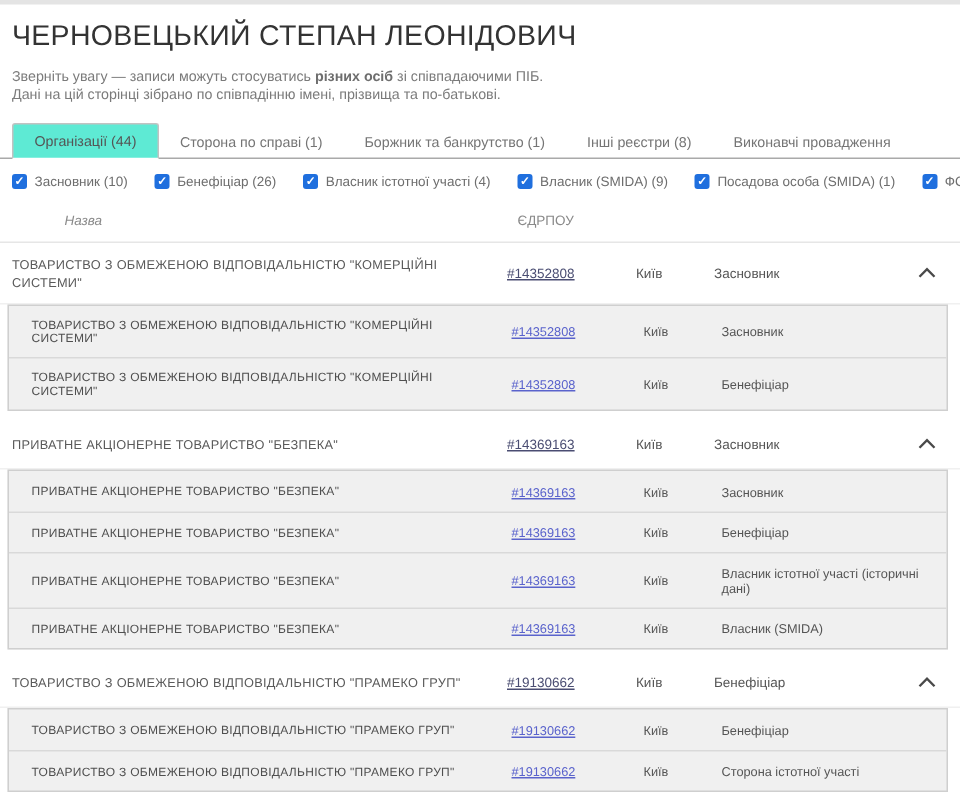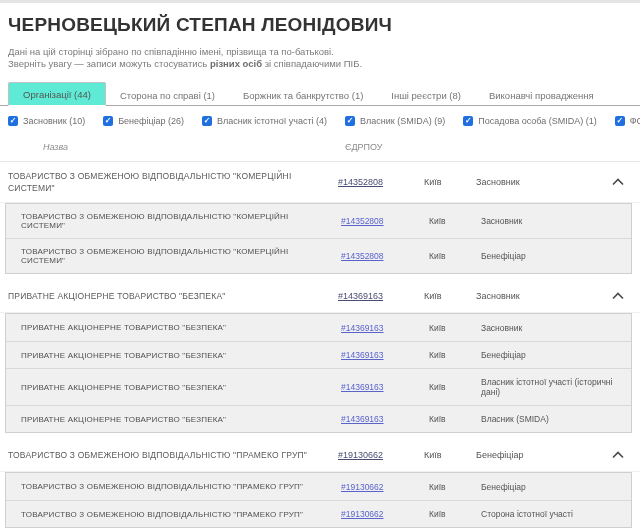--- a/index.html
+++ b/index.html
@@ -1,20 +1,20 @@
 <!DOCTYPE html>
 <html><head>
 <meta charset="utf-8">
 <style>
   * { margin:0; padding:0; box-sizing:border-box; }
   html,body { width:640px; height:532px; overflow:hidden; background:#fff;
     font-family:"Liberation Sans", sans-serif; }
   .page { width:640px; height:532px; border-top:3px solid #e4e4e4; position:relative; }
 
-  .title { font-size:19px; font-weight:bold; color:#333; letter-spacing:.2px;
+  .title { font-size:19px; font-weight:normal; color:#333; letter-spacing:.2px;
     padding:11px 0 0 8px; }
 
   .notes { padding:10px 0 0 8px; font-size:9.5px; color:#7b7b7b; line-height:12px; }
 
   
   .tabs { display:flex; align-items:flex-end; margin-top:12px; padding-left:8px;
     border-bottom:1px solid #a9a9a9; height:24px; }
   .tab { font-size:9.5px; color:#757575; padding:6px 14px 5px; cursor:pointer;
     position:relative; top:1px; white-space:nowrap; }
   .tab.active { background:#5eead4; border:1px solid #c2c2c2; border-bottom:1px solid #fff;
@@ -52,22 +52,22 @@
 
   b.bb { color:#6e6e6e; }
 </style>
 </head>
 <body>
 
 <div class="page">
   <h1 class="title">ЧЕРНОВЕЦЬКИЙ СТЕПАН ЛЕОНІДОВИЧ</h1>
 
   <div class="notes">
+    <div><span>Зверніть увагу — записи можуть стосуватись </span><b class="bb">різних осіб</b><span> зі співпадаючими ПІБ.</span></div>
     <div>Дані на цій сторінці зібрано по співпадінню імені, прізвища та по-батькові.</div>
-    <div><span>Зверніть увагу — записи можуть стосуватись </span><b class="bb">різних осіб</b><span> зі співпадаючими ПІБ.</span></div>
   </div>
 
   <div class="tabs" id="tabs">
       <div class="tab active">Організації (44)</div>
       <div class="tab">Сторона по справі (1)</div>
       <div class="tab">Боржник та банкрутство (1)</div>
       <div class="tab">Інші реєстри (8)</div>
       <div class="tab">Виконавчі провадження</div>
     </div>
 

